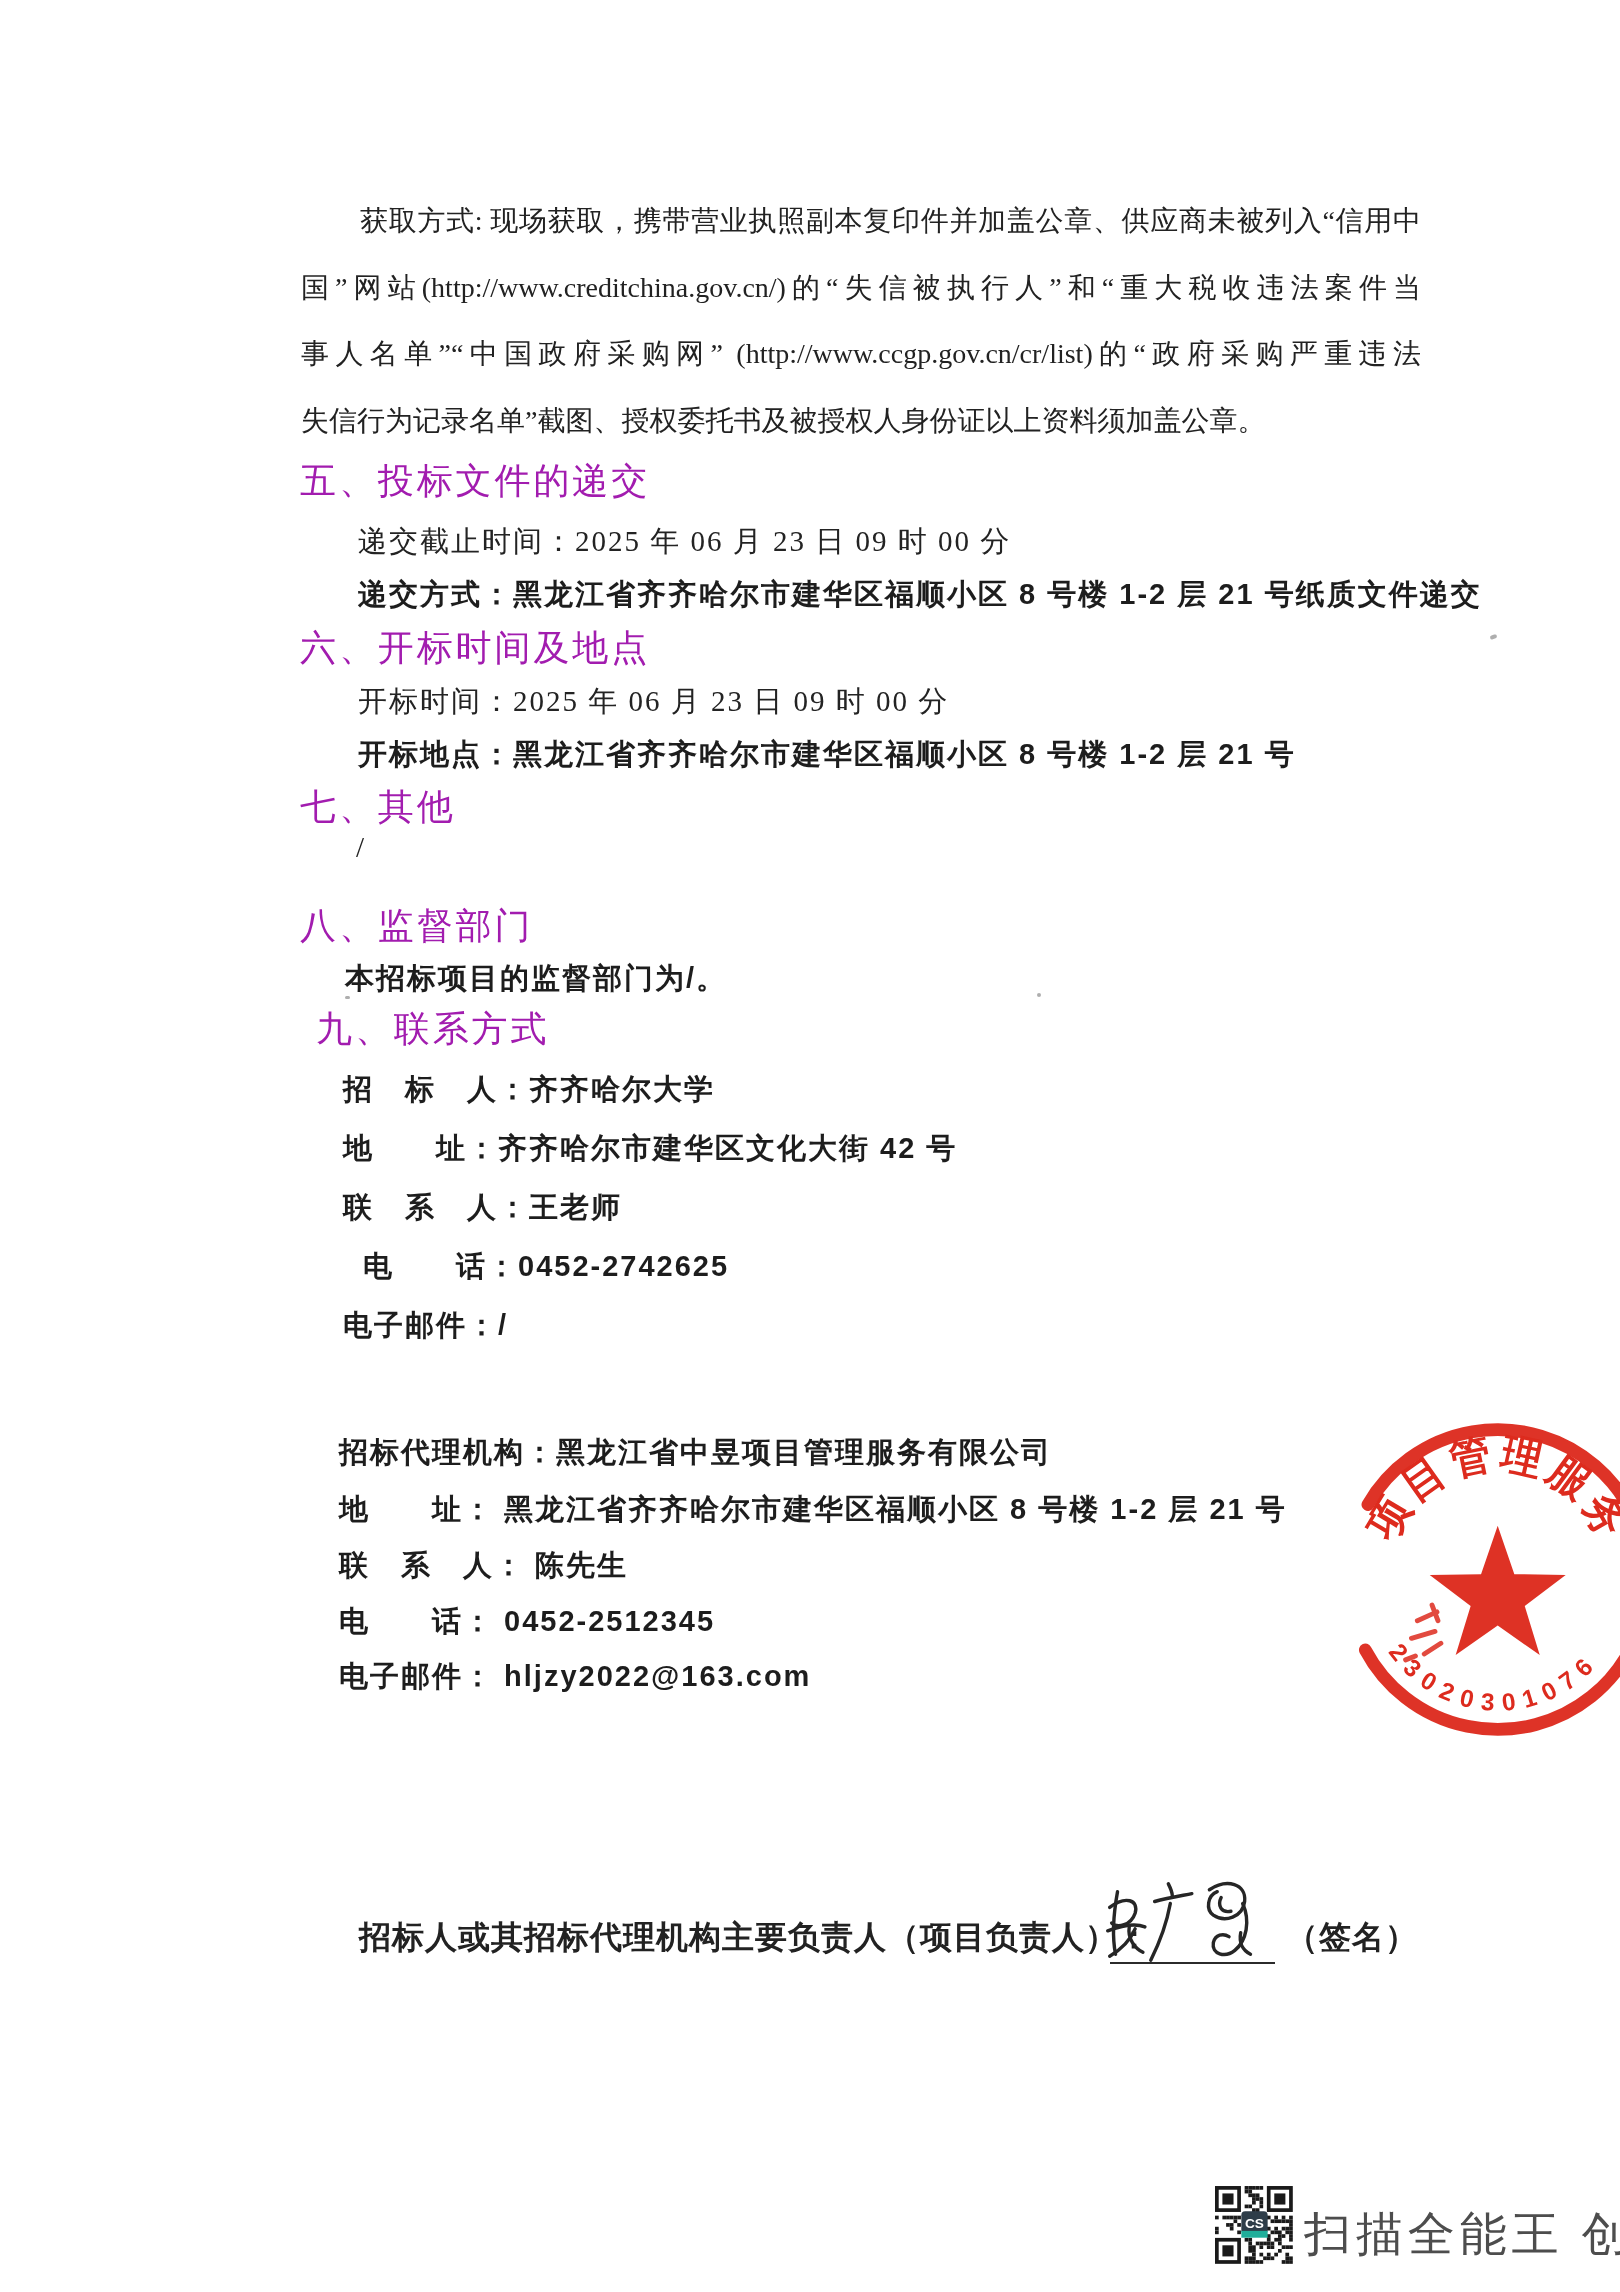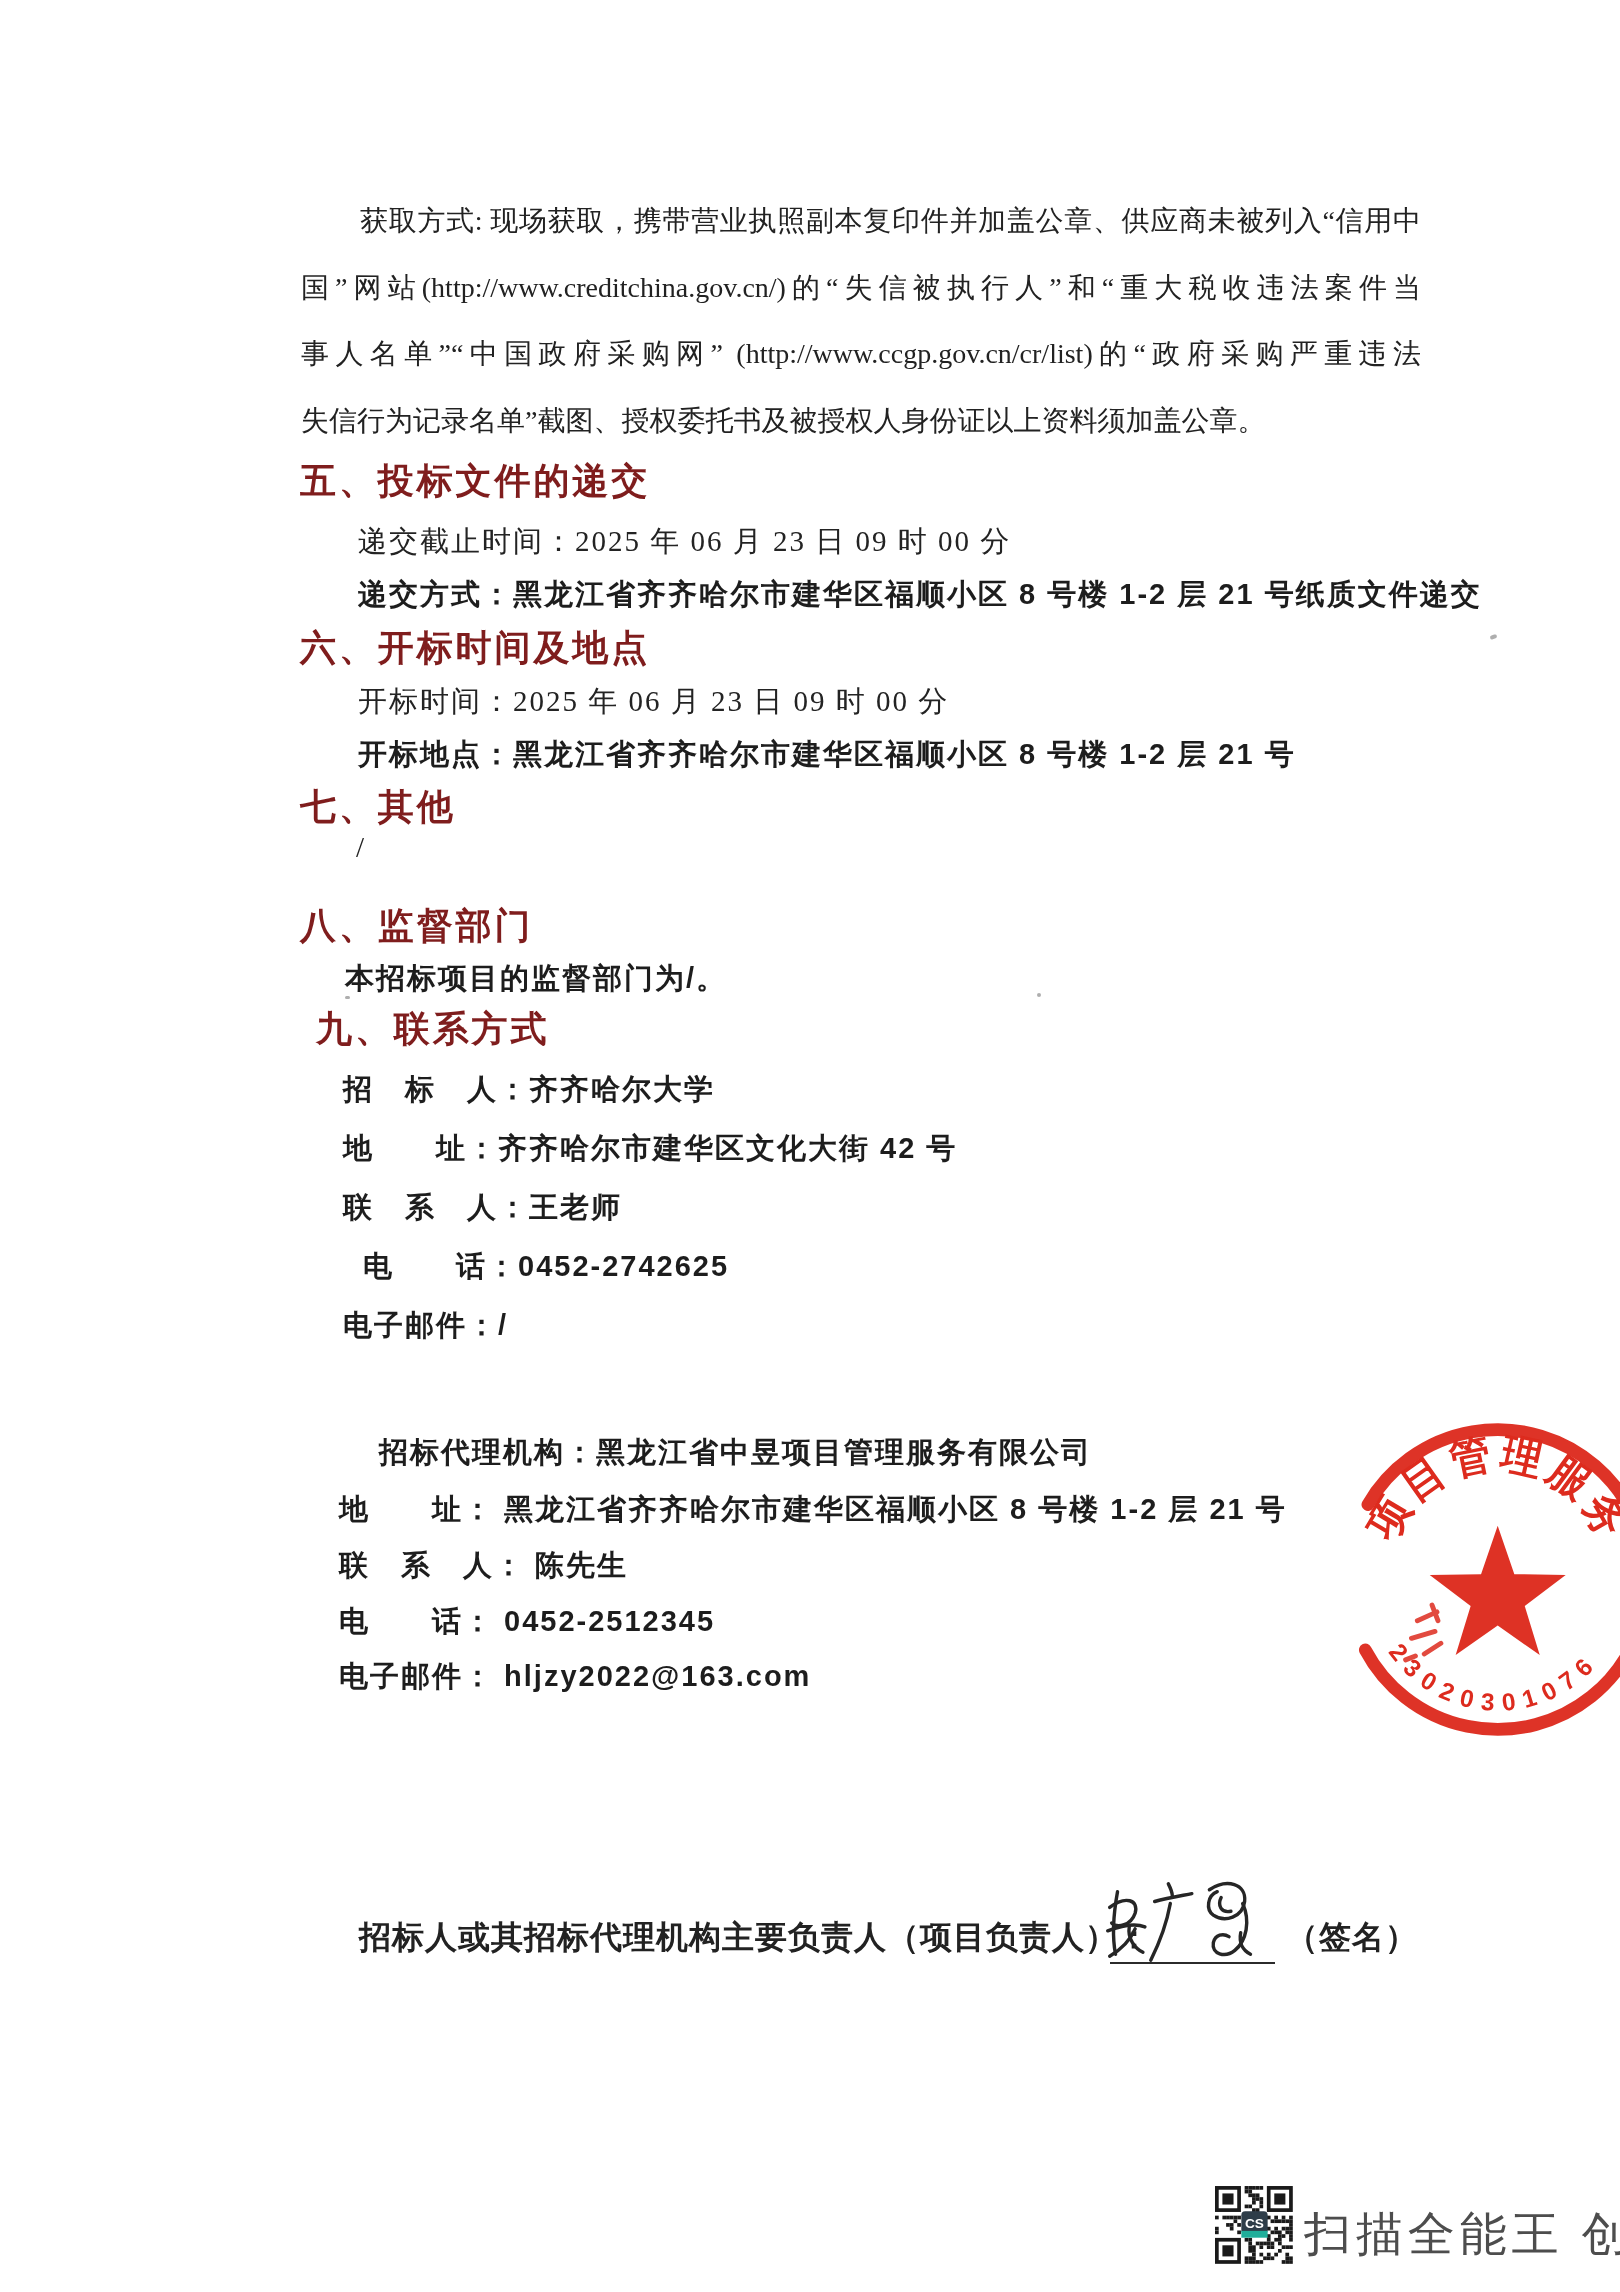--- a/index.html
+++ b/index.html
@@ -12,21 +12,21 @@
   .t { position:absolute; white-space:pre; }
   .para {
     position:absolute; left:301px; width:1120px;
     font-size:28px; line-height:1.2; color:#222;
     text-align:justify; text-align-last:justify; white-space:normal;
   }
   .para.first { text-indent:59px; }
   .para.last { text-align-last:left; }
   .heading {
     font-family:"Liberation Sans","DejaVu Sans",sans-serif;
-    font-weight:700; font-size:36px; letter-spacing:2.9px; color:#7f1d1d;
+    font-weight:400; font-size:36px; letter-spacing:2.9px; color:#a21caf;
   }
   .body30 { font-size:29px; letter-spacing:2px; color:#232323; }
   .hei {
     font-family:"Liberation Sans","DejaVu Sans",sans-serif;
     font-weight:600; font-size:29px; letter-spacing:2px; color:#1d1d1d;
   }
   .sig-line { font-size:32px; letter-spacing:1px; color:#222; font-weight:600; }
   .underline-rule { position:absolute; border-top:2.9px solid #2b2b2b; }
   .credit {
     position:absolute; font-family:"Liberation Sans","DejaVu Sans",sans-serif;
@@ -61,21 +61,21 @@
   <div class="t hei" style="top:959px;left:345px;">本招标项目的监督部门为/。</div>
 
   <div class="t heading" style="top:1005px;left:316px;text-align:right;">九、联系方式</div>
 
   <div class="t hei" style="top:1070px;left:343px;">招　标　人：齐齐哈尔大学</div>
   <div class="t hei" style="top:1129px;left:343px;">地　　址：齐齐哈尔市建华区文化大街 42 号</div>
   <div class="t hei" style="top:1188px;left:343px;">联　系　人：王老师</div>
   <div class="t hei" style="top:1247px;left:343px;margin-left:20px;">电　　话：0452-2742625</div>
   <div class="t hei" style="top:1306px;left:343px;">电子邮件：/</div>
 
-  <div class="t hei" style="top:1433px;left:339px;margin-left:40px;">招标代理机构：黑龙江省中昱项目管理服务有限公司</div>
+  <div class="t hei" style="top:1433px;left:339px;">招标代理机构：黑龙江省中昱项目管理服务有限公司</div>
   <div class="t hei" style="top:1490px;left:339px;">地　　址： 黑龙江省齐齐哈尔市建华区福顺小区 8 号楼 1-2 层 21 号</div>
   <div class="t hei" style="top:1546px;left:339px;">联　系　人： 陈先生</div>
   <div class="t hei" style="top:1602px;left:339px;">电　　话： 0452-2512345</div>
   <div class="t hei" style="top:1657px;left:339px;">电子邮件： hljzy2022@163.com</div>
 
   <svg style="left:1331px;top:1413px;" width="304" height="338" viewBox="0 0 310 345">
     <defs>
       <path id="arcTop" d="M 62.5 135.1 A 113 113 0 0 1 277.5 135.1" fill="none"></path>
       <path id="arcBottom" d="M 54 237 A 134 134 0 0 0 286 237" fill="none"></path>
     </defs>

